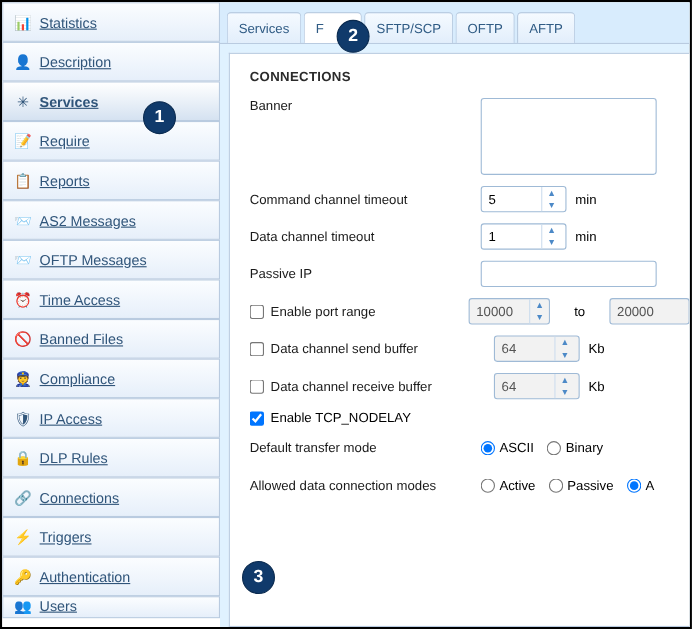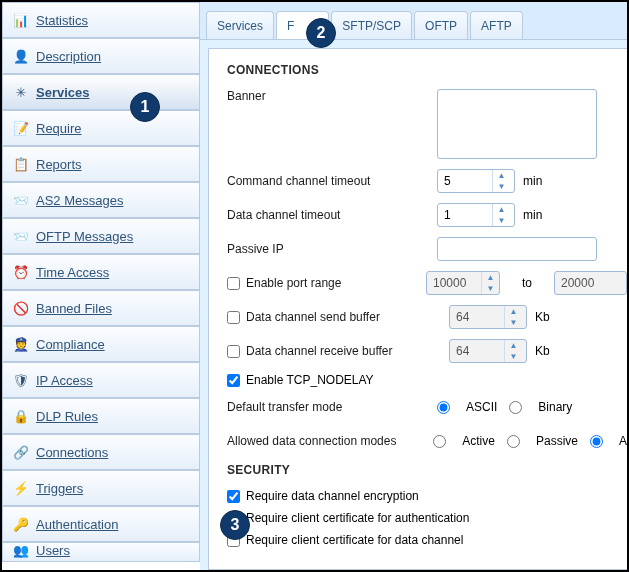--- a/index.html
+++ b/index.html
@@ -128,21 +128,21 @@
     border-left: 1px solid #cdddee;
     height: 100%;
     display: flex; flex-direction: column;
   }
   .spin .arrows div {
     flex:1; display:flex; align-items:center; justify-content:center;
     font-size: 8px; color: #4c89c7;
   }
   .unit { margin-left: 8px; font-size: 12px; }
   .radio-group { display: flex; gap: 12px; align-items: center; }
-  .radio-group label { display: flex; align-items: center; gap: 16px; font-size: 12px; }
+  .radio-group label { display: flex; align-items: center; gap: 4px; font-size: 12px; }
   textarea.fld { resize: none; height: 70px; width: 160px; }
   input.ipfld { width: 160px; height: 24px; }
   .cb-row { display: flex; align-items: center; margin-bottom: 8px; gap: 6px; }
   .cb-row .cblabel { font-size: 12px; }
   .between { font-size: 12px; margin: 0 22px; }
   .marker {
     position: absolute;
     width: 30px; height: 30px;
     border-radius: 50%;
     background: #103a6b;
@@ -353,34 +353,19 @@
               <input type="radio" name="cm" style="">
               <span>Passive</span>
             </label>
           <label>
               <input type="radio" name="cm" checked="" style="">
               <span>A</span>
             </label>
         </div>
       </div>
 
-      <div class="sec-block">
-        <div class="section-title">SECURITY</div>
-        <div class="cb-row">
-          <input type="checkbox" checked="" style="">
-          <span class="cblabel">Require data channel encryption</span>
-        </div>
-        <div class="cb-row">
-          <input type="checkbox" style="">
-          <span class="cblabel">Require client certificate for authentication</span>
-        </div>
-        <div class="cb-row" style="margin-bottom:0;">
-          <input type="checkbox" style="">
-          <span class="cblabel">Require client certificate for data channel</span>
-        </div>
-      </div>
     </div>
   </div>
 </div>
 
 <div class="marker m1">1</div>
 <div class="marker m2">2</div>
 <div class="marker m3">3</div>
 
 </body></html>

